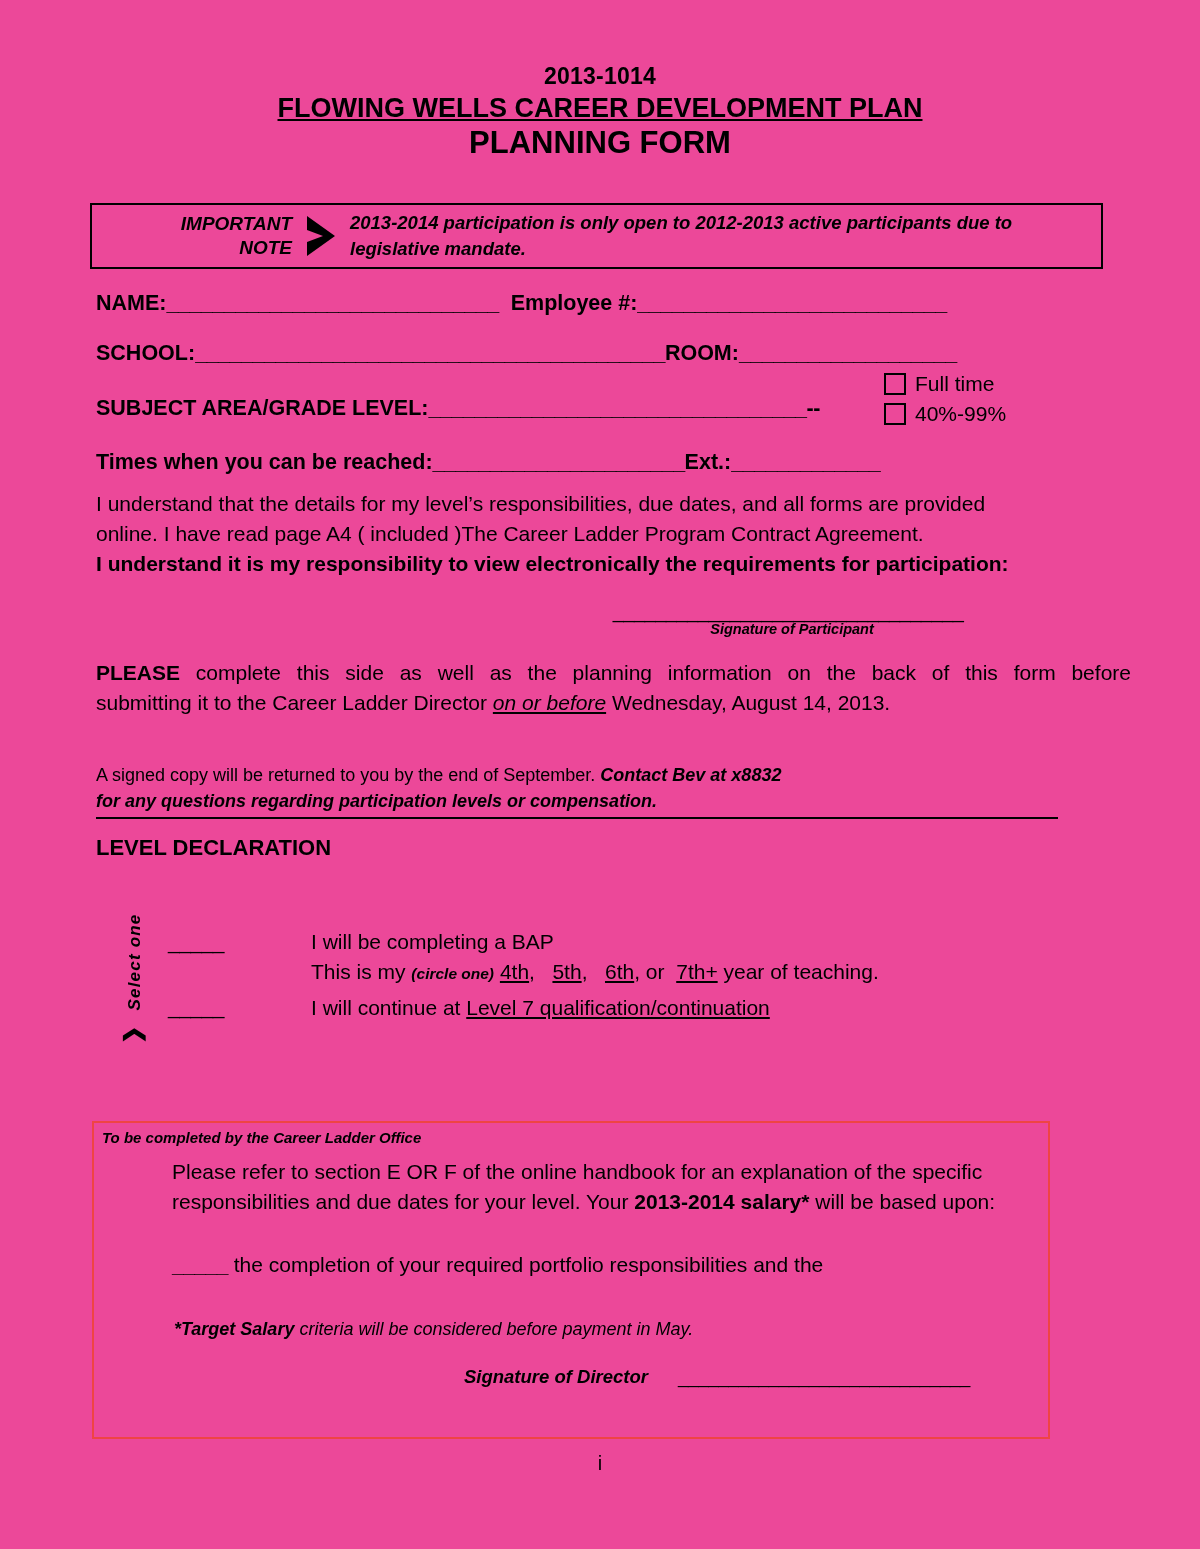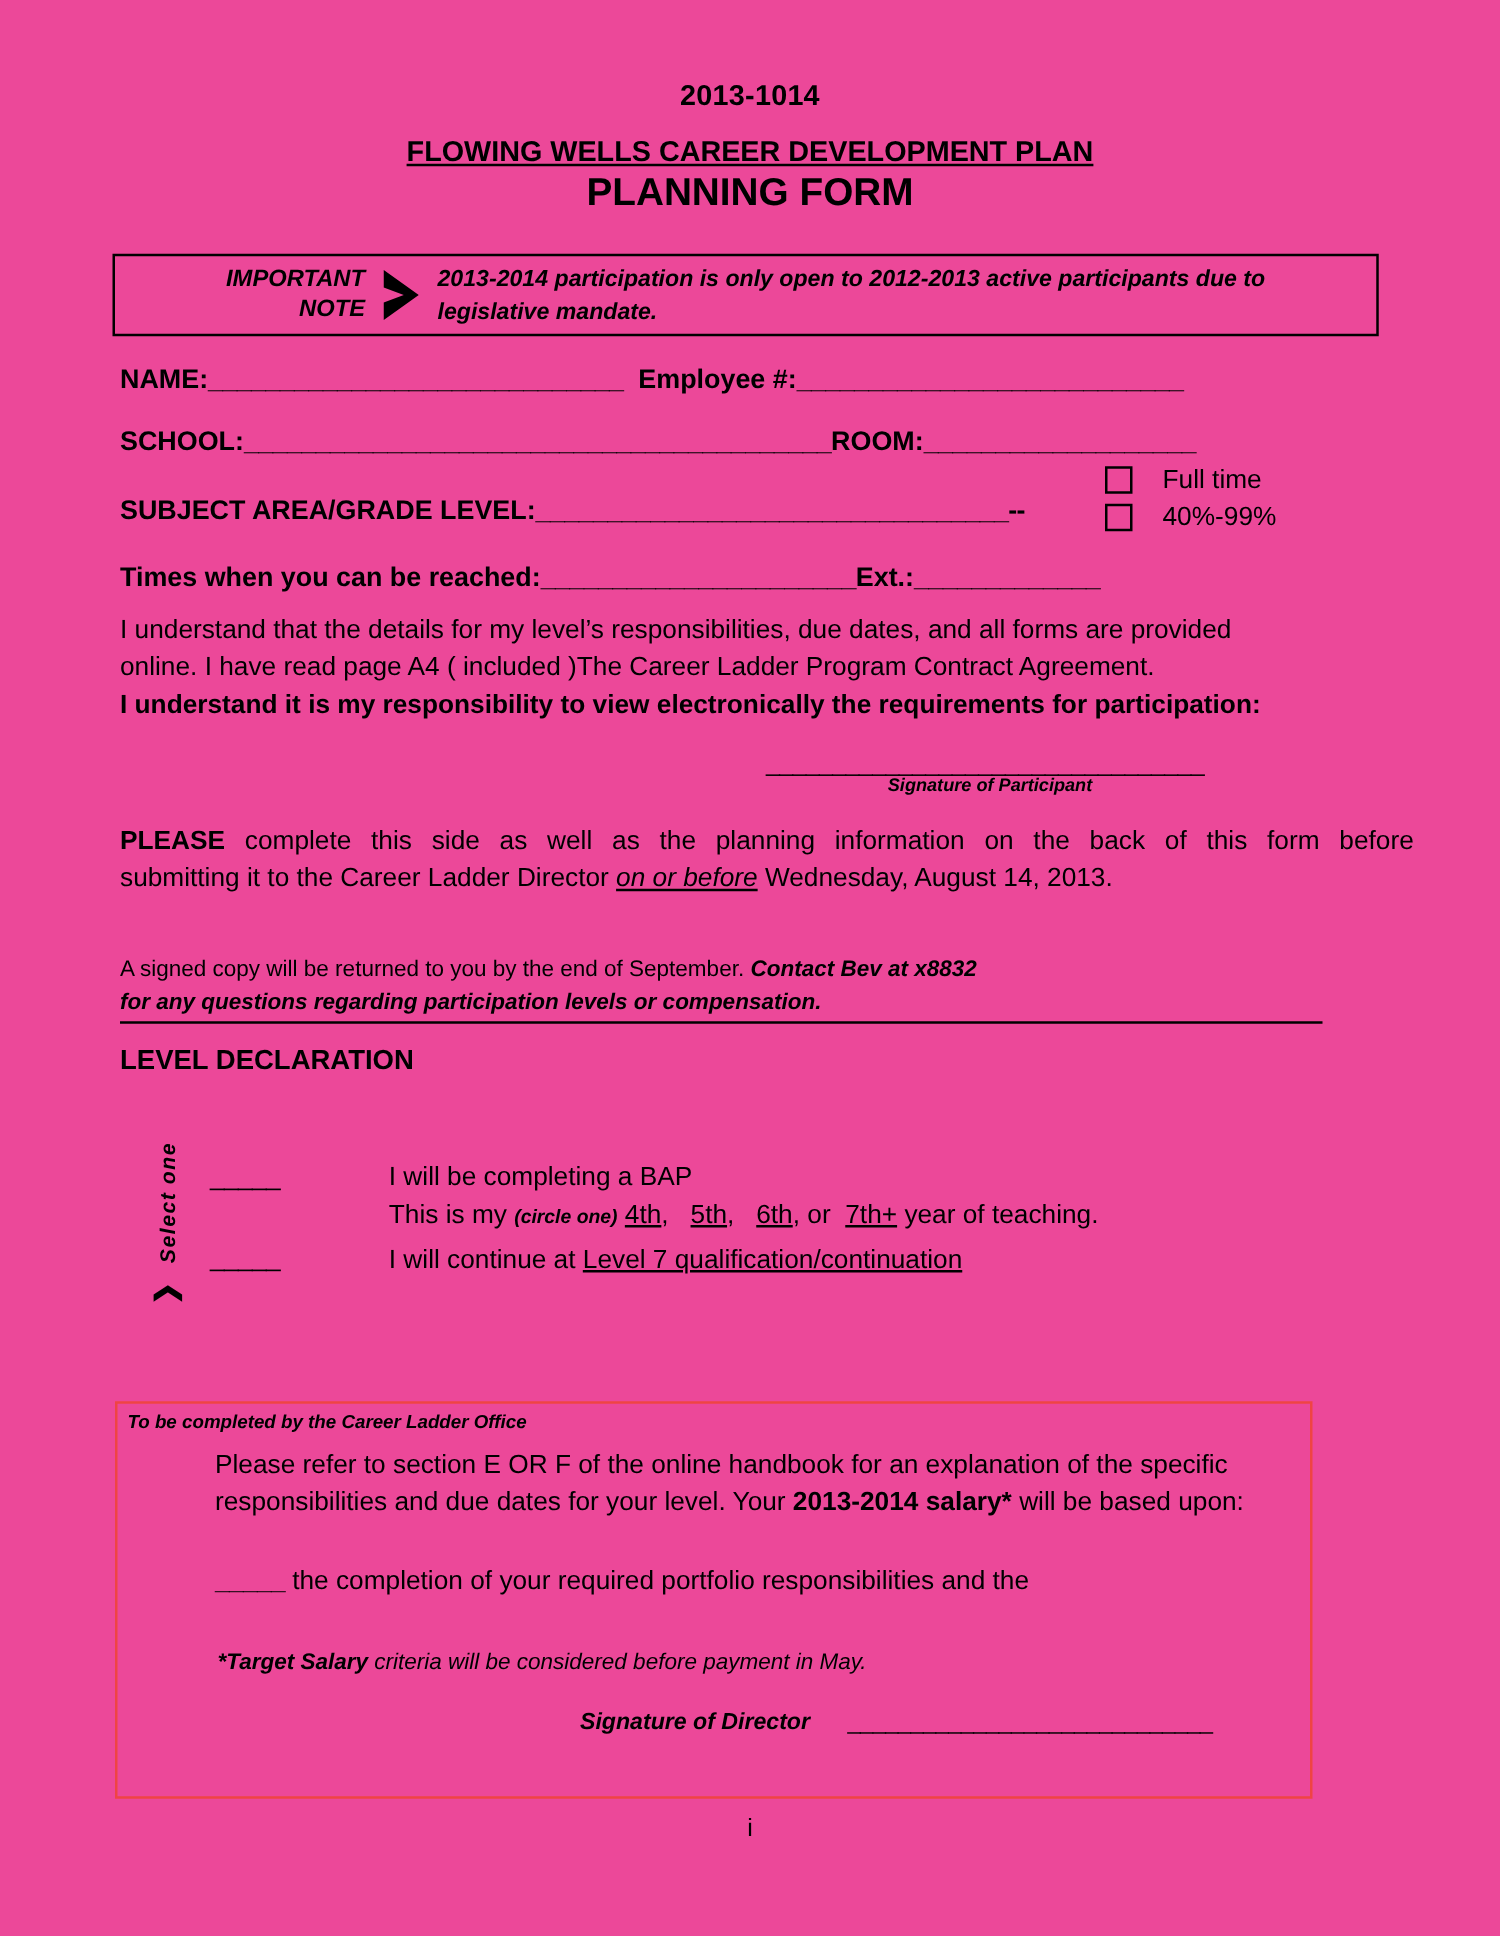--- a/index.html
+++ b/index.html
@@ -27,26 +27,26 @@
     width: 1200px;
     text-align: center;
   }
   .doc-code {
     font-size: 23px;
     font-weight: bold;
     letter-spacing: 0.2px;
     line-height: 1.12;
   }
   .doc-org {
-    font-size: 23px;
+    font-size: 27px;
     font-weight: bold;
     text-decoration: underline;
     text-underline-offset: 2px;
     line-height: 1.2;
-    margin-top: 18px;
+    margin-top: 2px;
   }
   .doc-title-1 {
     font-size: 31px;
     font-weight: bold;
     line-height: 1.22;
     margin-top: 4px;
   }
   .doc-title-2 {
     font-size: 31px;
     font-weight: bold;
@@ -120,21 +120,21 @@
   .cb {
     width: 22px;
     height: 22px;
     border: 2px solid #000;
     box-sizing: border-box;
     flex: none;
   }
   .cb-label {
     font-size: 21px;
     font-weight: normal;
-    margin-left: 24px;
+    margin-left: 9px;
     white-space: nowrap;
   }
 
   
   .para {
     position: absolute;
     font-size: 21px;
     line-height: 1.42;
   }
   .p-understand { left: 96px; top: 489px; width: 1008px; }

